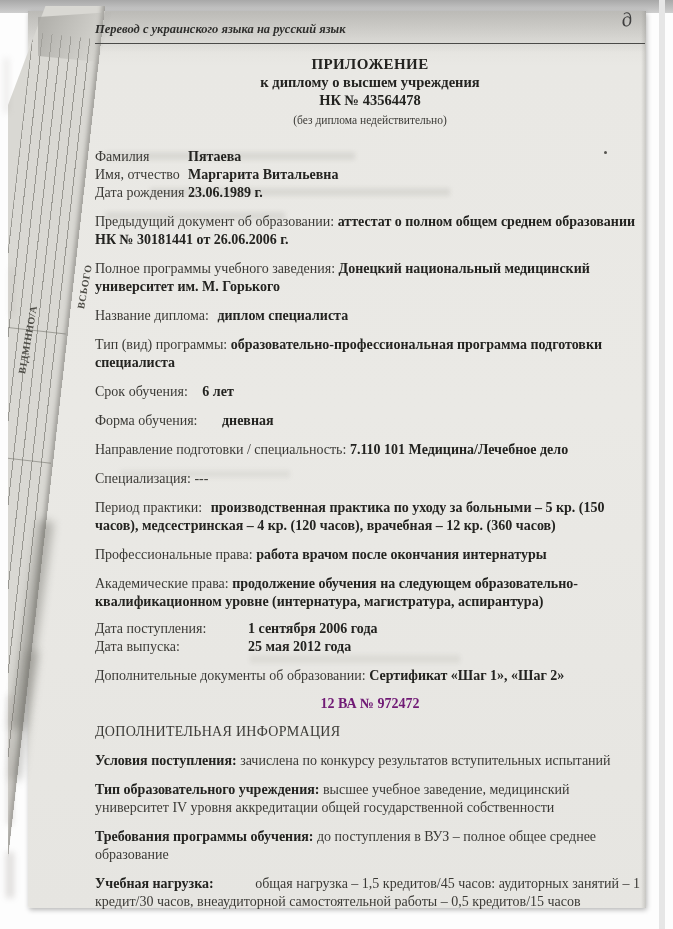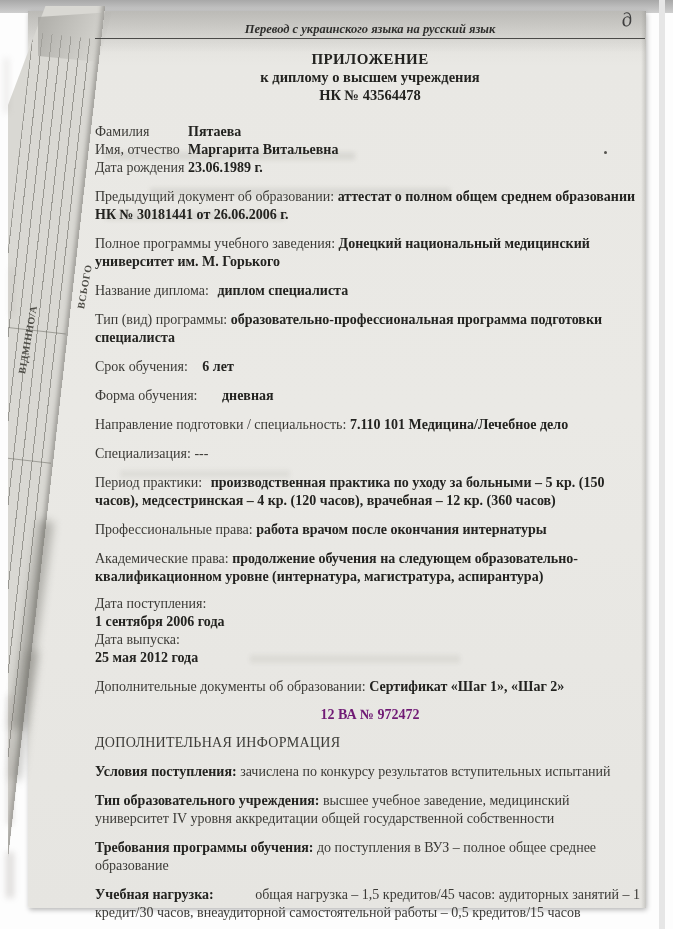--- a/index.html
+++ b/index.html
@@ -53,37 +53,37 @@
   .m2{left:150px;top:188px;width:300px;}
   .m3{left:105px;top:212px;width:180px;}
   .m4{left:250px;top:655px;width:210px;opacity:.8;}
   .m5{left:120px;top:470px;width:170px;opacity:.7;}
   
   .mark{position:absolute;left:621px;top:9px;font-size:18px;font-style:italic;
     color:#3f3f3f;transform:rotate(-14deg);font-family:"DejaVu Serif",serif;}
   
   .content{position:absolute;left:95px;top:20px;width:550px;
     color:#3b3a36;font-size:14px;line-height:18px;}
-  .note{text-align:center;font-style:italic;font-weight:600;font-size:12.5px;
-    color:#2e2e2c;border-bottom:1.5px solid #4a4a48;}
+  .note{text-align:left;font-style:italic;font-weight:600;font-size:12.5px;
+    color:#2e2e2c;padding-bottom:5px;border-bottom:1.5px solid #4a4a48;}
   .title{ text-align:center;margin-top:11px;color:#232320;}
   .t1{font-weight:700;font-size:15px;letter-spacing:.4px;}
   .t2,.t3{font-weight:700;font-size:14.5px;}
   .t4{font-size:11.5px;margin-top:2px;color:#3b3a36;}
   .identity{margin-top:19px;}
   .irow{display:flex;}
   .ilabel{width:93px;flex:none;}
   .val{font-weight:700;color:#232320;}
   .para{margin-top:11px;}
   .vg1{margin-left:5px;}
   .vg2{margin-left:11px;}
   .vg3{margin-left:21px;}
   .val-plain{font-weight:400;color:#3b3a36;}
   .dates{margin-top:9px;}
-  .drow{display:flex;flex-direction:column;}
+  .drow{display:flex;}
   .dlabel{width:153px;flex:none;}
   .serial{margin-top:10px;text-align:center;font-weight:700;color:#701a75;}
   .heading{margin-top:10px;text-align:left;font-size:14px;letter-spacing:.3px;}
   .albl{font-weight:700;color:#232320;}
   .vgwide{margin-left:38px;}
 </style>
 </head>
 <body>
 
 <div class="topband"></div>
@@ -118,20 +118,21 @@
 <span class="mark">д</span>
 
 <div class="content">
 
   <div class="note">Перевод с украинского языка на русский язык</div>
 
   <div class="title">
     <div class="t1">ПРИЛОЖЕНИЕ</div>
     <div class="t2">к диплому о высшем учреждения</div>
     <div class="t3">НК № 43564478</div>
+    <div class="t4">(без диплома недействительно)</div>
   </div>
 
   <div class="identity">
     <div class="irow">
       <span class="ilabel">Фамилия</span>
       <span class="val">Пятаева</span>
     </div>
     <div class="irow">
       <span class="ilabel">Имя, отчество</span>
       <span class="val">Маргарита Витальевна</span>

